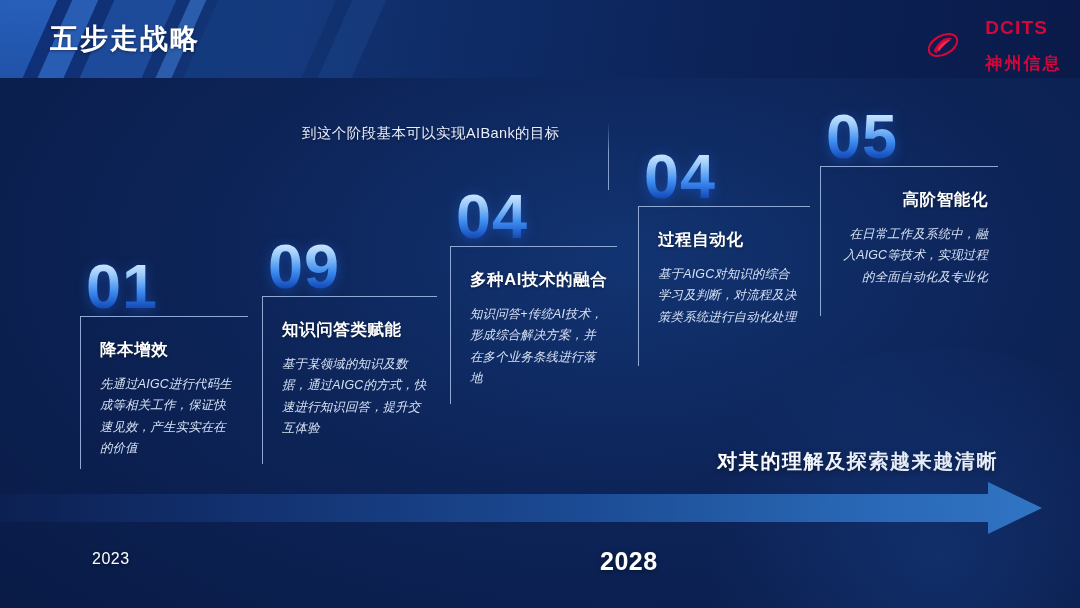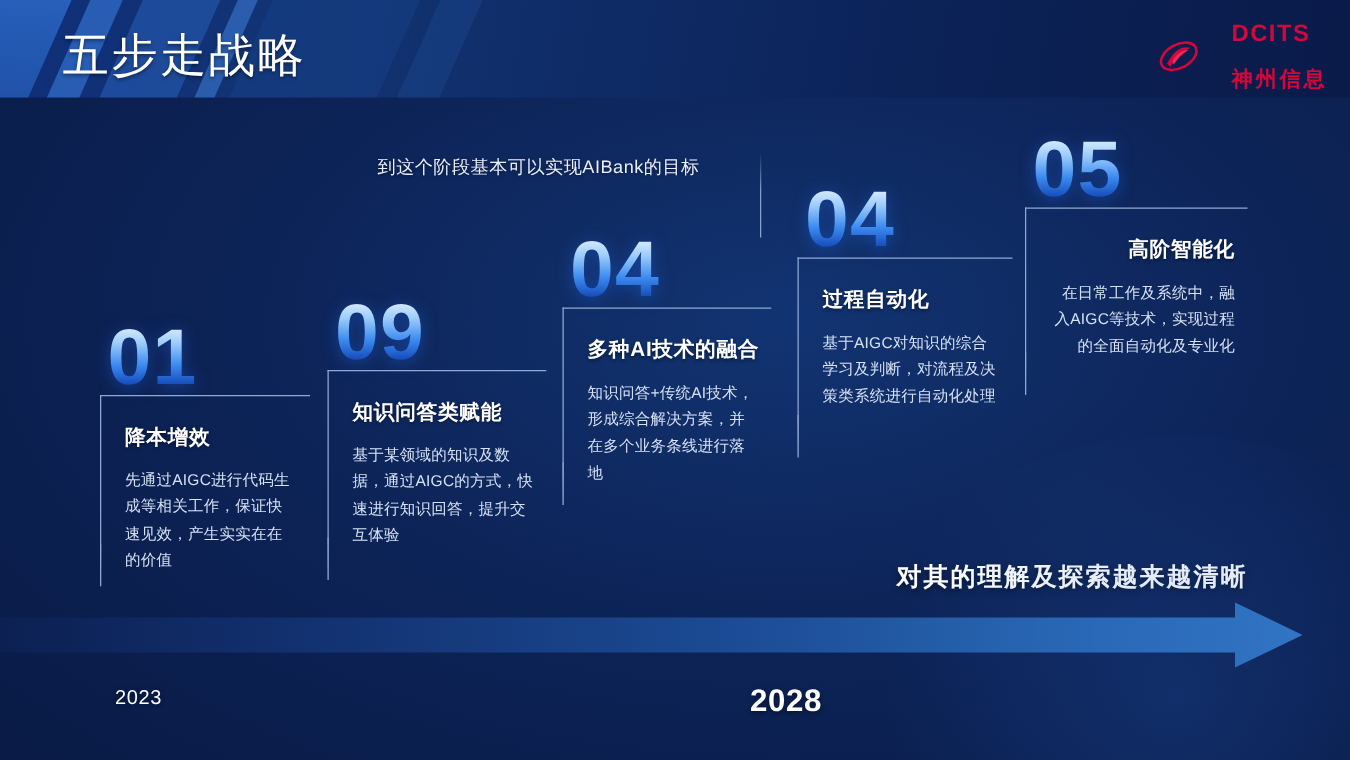--- a/index.html
+++ b/index.html
@@ -33,21 +33,21 @@
   }
   .s1 { left:-60px;  width:95px;  background:linear-gradient(180deg,#2f6fd0,#1d4da0); opacity:.85; }
   .s2 { left:50px;   width:26px;  background:#3d83e6; opacity:.55; }
   .s3 { left:92px;   width:62px;  background:#2a63bd; opacity:.5; }
   .s4 { left:168px;  width:16px;  background:#4a90ef; opacity:.45; }
   .s6 { left:196px;  width:118px; background:#1b4893; opacity:.35; }
   .s7 { left:330px;  width:34px;  background:#21529f; opacity:.3; }
 
   .title {
     position:absolute; left:50px; top:20px;
-    font-size:37px; font-weight:normal; color:#ffffff;
+    font-size:28px; font-weight:bold; color:#ffffff;
     letter-spacing:2px;
     text-shadow:0 1px 3px rgba(0,0,0,.45);
     z-index:4;
   }
 
   
   .logo {
     position:absolute; right:18px; top:18px;
     display:flex; align-items:center; gap:25px;
     z-index:5;
@@ -96,21 +96,21 @@
     background:linear-gradient(180deg,rgba(143,169,212,.85),rgba(143,169,212,0));
   }
   .card .h {
     font-size:16.5px; font-weight:bold; color:#ffffff;
     letter-spacing:.6px; white-space:nowrap;
     text-shadow:0 1px 3px rgba(0,0,0,.45);
   }
   .card .b {
     margin-top:13px;
     font-size:12.4px; color:#d6e1f4;
-    line-height:1.72; letter-spacing:.2px;
+    line-height:1.72; letter-spacing:.2px;font-style:italic;
   }
 
   
   #step1 { left:80px;  top:258px; }
   #step1 .card { width:168px; min-height:150px; }
   #step2 { left:262px; top:238px; }
   #step2 .card { width:175px; min-height:168px; }
   #step3 { left:450px; top:188px; }
   #step3 .card { width:167px; min-height:158px; }
   #step4 { left:638px; top:148px; }

